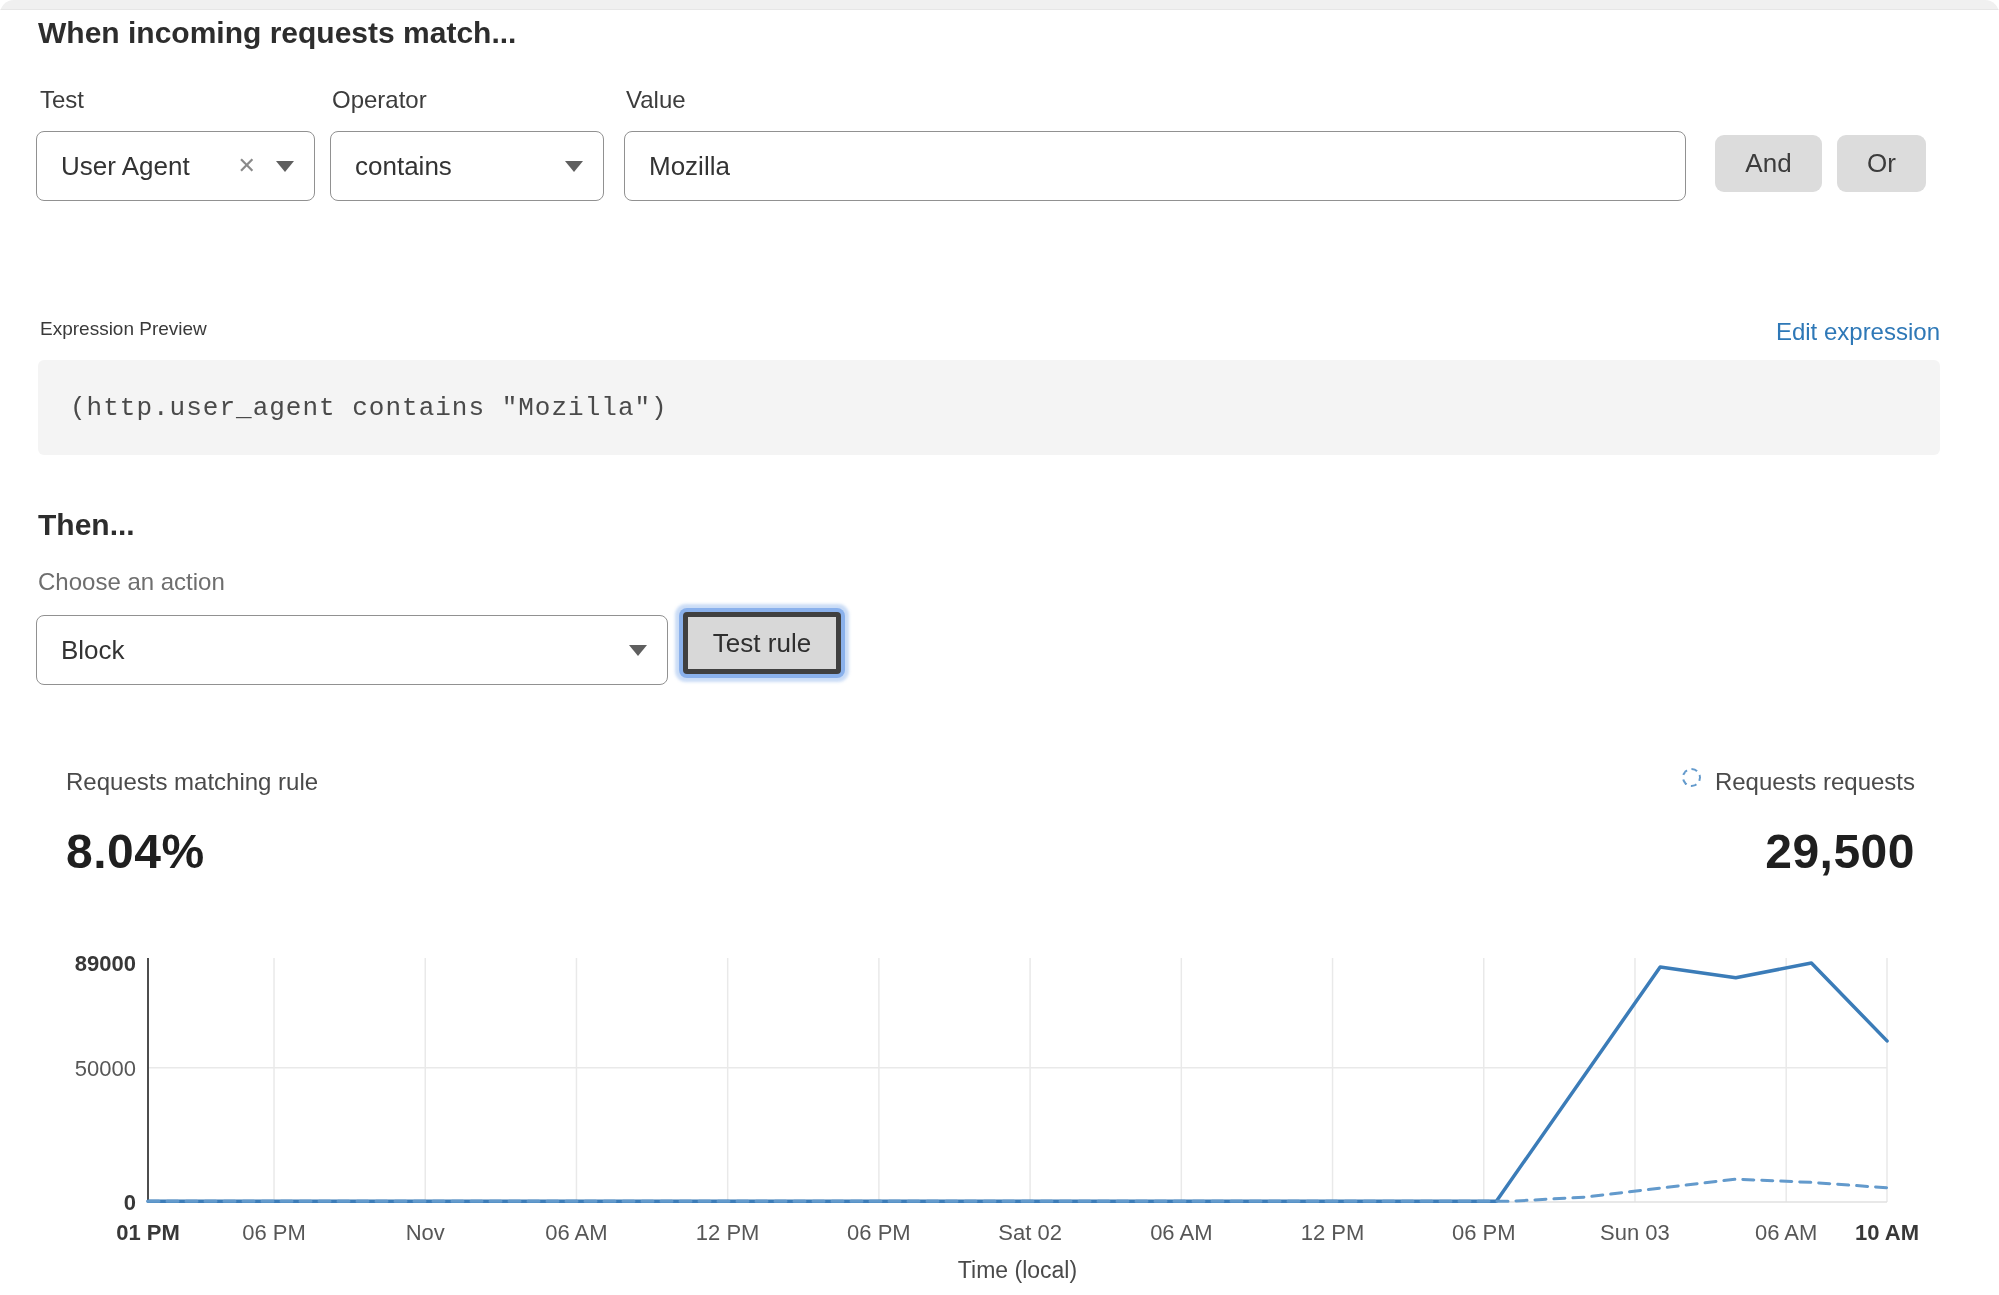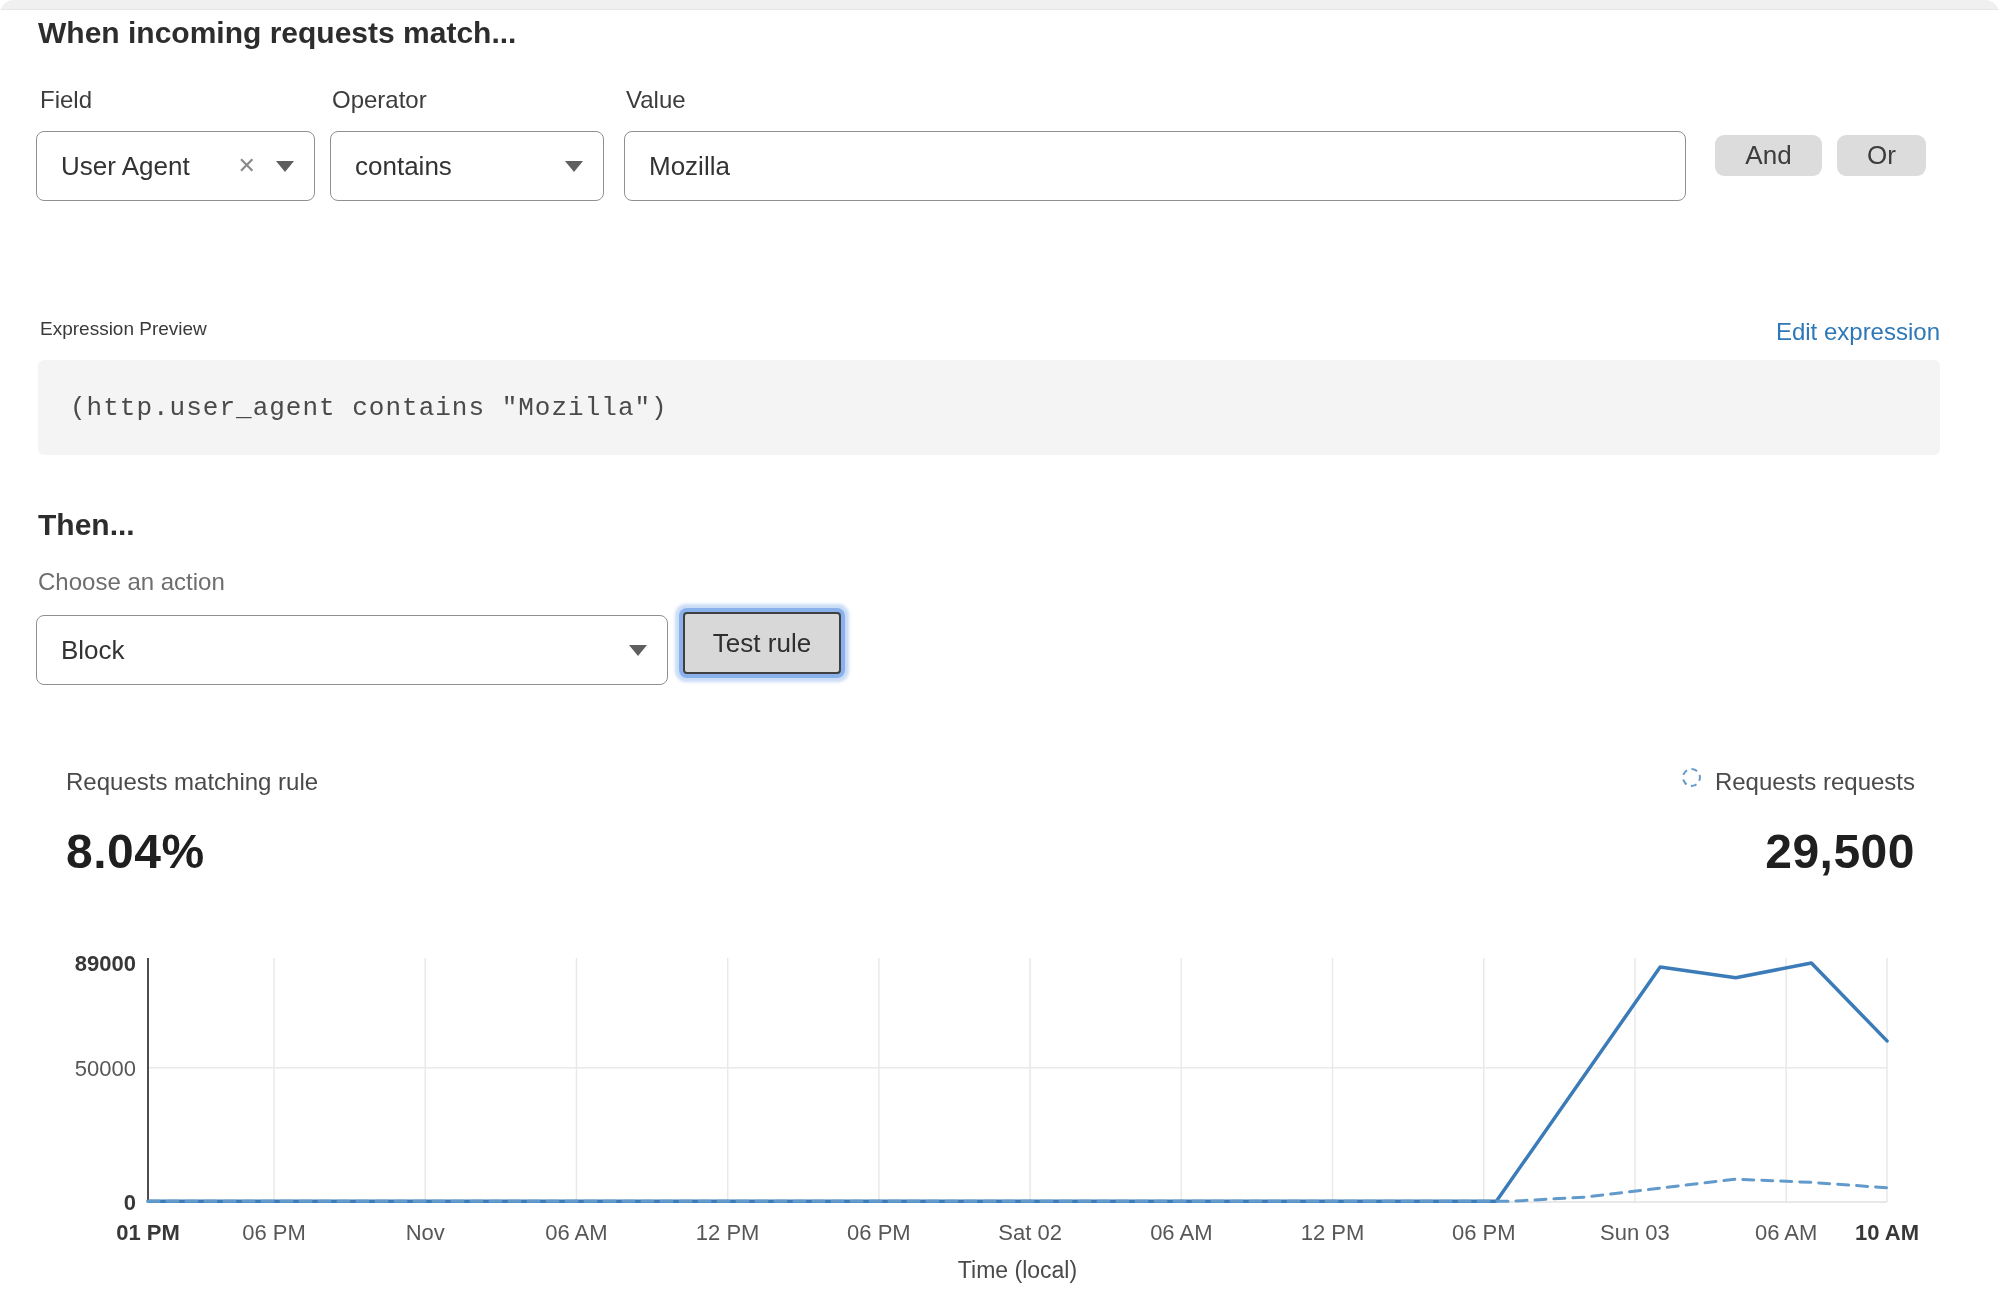--- a/index.html
+++ b/index.html
@@ -15,36 +15,36 @@
           display:flex;align-items:center;padding:0 20px 0 24px;font-size:26px;color:#333;cursor:pointer;}
   .sel-field{left:36px;width:279px;}
   .sel-operator{left:330px;width:274px;}
   .select .txt{flex:1;white-space:nowrap;overflow:hidden;}
   .clear-x{font-size:22px;color:#8a8a8a;margin-right:20px;line-height:1;}
   .caret{width:0;height:0;border-left:9px solid transparent;border-right:9px solid transparent;border-top:11px solid #5f5f5f;}
 
   .text-input{position:absolute;left:624px;top:131px;width:1062px;height:70px;box-sizing:border-box;
           border:1.5px solid #919191;border-radius:8px;padding:0 24px;font-size:26px;color:#333;
           font-family:"Liberation Sans",sans-serif;outline:none;background:#fff;}
-  .gray-btn{position:absolute;top:135px;height:41px;background:#dcdcdc;border:none;border-radius:9px;
+  .gray-btn{position:absolute;top:135px;height:57px;background:#dcdcdc;border:none;border-radius:9px;
           font-size:26px;color:#3c3c3c;font-family:"Liberation Sans",sans-serif;cursor:pointer;}
   .btn-and{left:1715px;width:107px;}
   .btn-or{left:1837px;width:89px;}
 
   .expr-label{position:absolute;left:40px;top:318px;font-size:19px;color:#3a3a3a;}
   .edit-link{position:absolute;top:318px;right:59px;font-size:24px;color:#2e78b7;cursor:pointer;}
   .code-block{position:absolute;left:38px;top:360px;width:1902px;height:95px;background:#f4f4f4;border-radius:6px;
           display:flex;align-items:center;box-sizing:border-box;padding-left:32px;}
   .code-block code{font-family:"Liberation Mono",monospace;font-size:26px;color:#4a4a4a;letter-spacing:1px;}
 
   .h-then{position:absolute;left:38px;top:508px;font-size:30px;font-weight:700;color:#2d2d2d;}
   .choose-label{position:absolute;left:38px;top:568px;font-size:24px;color:#6e6e6e;}
   .sel-action{top:615px;left:36px;width:632px;height:70px;}
   .test-btn{position:absolute;left:683px;top:612px;width:158px;height:62px;background:#d8d8d8;
-          border:2px solid #404040;border-radius:4px;font-size:26px;color:#2f2f2f;
+          border:5px solid #404040;border-radius:4px;font-size:26px;color:#2f2f2f;
           font-family:"Liberation Sans",sans-serif;cursor:pointer;
           box-shadow:0 0 0 4px #8ab1ec, 0 0 3px 8px rgba(138,177,236,0.45);}
 
   .stat{position:absolute;top:768px;}
   .stat-left{left:66px;text-align:left;}
   .stat-total{right:547px;text-align:right;}
   .stat-matched{right:84px;text-align:right;}
   .stat-label{font-size:24px;color:#4a4a4a;display:flex;align-items:flex-start;}
   .stat-total .stat-label,.stat-matched .stat-label{justify-content:flex-end;}
   .stat-value{font-size:48px;font-weight:700;color:#1f1f1f;margin-top:28px;letter-spacing:0.5px;}
@@ -55,21 +55,21 @@
   svg text{font-family:"Liberation Sans",sans-serif;}
 </style>
 </head>
 <body>
 
 <div class="page">
   <div class="top-strip"></div>
 
   <div class="h1">When incoming requests match...</div>
 
-  <div class="col-label lbl-field">Field</div>
+  <div class="col-label lbl-field">Test</div>
   <div class="col-label lbl-operator">Operator</div>
   <div class="col-label lbl-value">Value</div>
 
   <div class="select sel-field">
     <span class="txt">User Agent</span>
     <span class="clear-x">✕</span>
     <span class="caret"></span>
   </div>
 
   <div class="select sel-operator">

